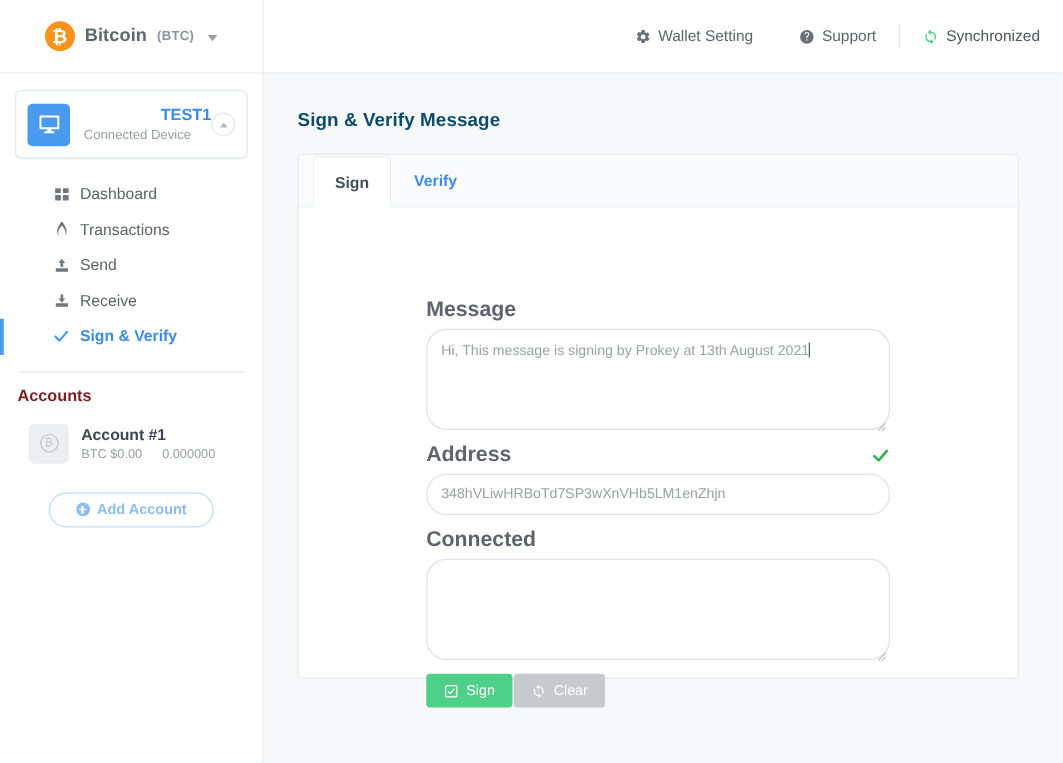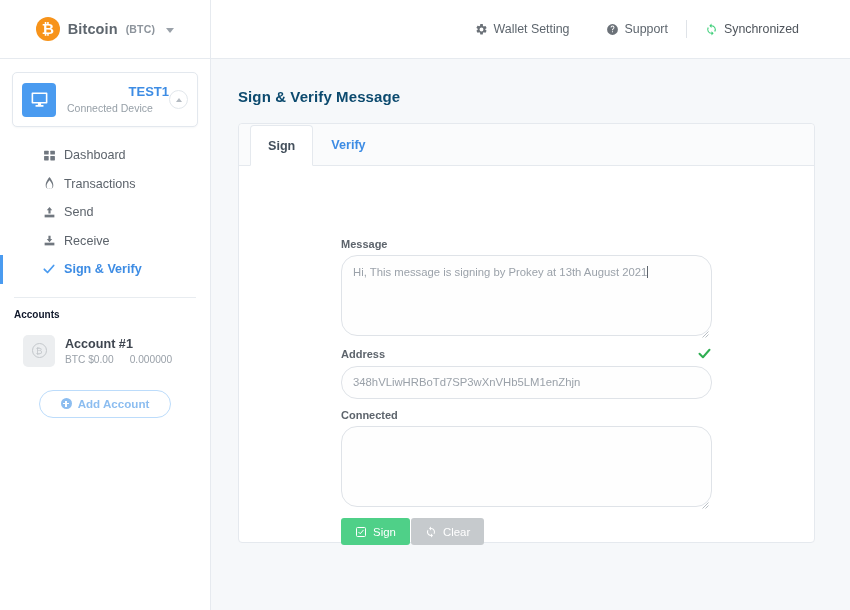--- a/index.html
+++ b/index.html
@@ -70,21 +70,20 @@
     border-top: 5px solid #9aa1a9;
     margin-left: 3px;
     margin-top: 2px;
   }
 
   .topbar-right {
     margin-left: auto;
     display: flex;
     align-items: center;
     gap: 0;
-    padding-right: 33px;
     text-align: center;
   }
   .top-link {
     display: flex;
     align-items: center;
     gap: 6px;
     font-size: 12.4px;
     color: #5e666e;
     padding: 0 18px;
     cursor: pointer;
@@ -183,23 +182,23 @@
   }
 
   .divider {
     margin: 13px 14px 0 14px;
     height: 1px;
     background: #e8ecf0;
   }
 
   .accounts-title {
     margin: 11px 0 0 14px;
-    font-size: 10px;
+    font-size: 13px;
     font-weight: 700;
-    color: #0f172a;
+    color: #7f1d1d;
   }
 
   .account-row {
     margin-top: 9px;
     height: 44px;
     display: flex;
     align-items: center;
     padding-left: 23px;
     cursor: pointer;
   }
@@ -326,21 +325,21 @@
   .field { width: 371px; }
   .field + .field { margin-top: 10px; }
 
   .label-row {
     display: flex;
     align-items: center;
     justify-content: space-between;
     margin-bottom: 5px;
   }
   .field-label {
-    font-size: 11px;
+    font-size: 17px;
     font-weight: 700;
     color: #5d646c;
   }
   .check-ok {
     line-height: 0;
   }
 
   .txt-area, .txt-input {
     width: 371px;
     border: 1px solid #dfe3e8;

